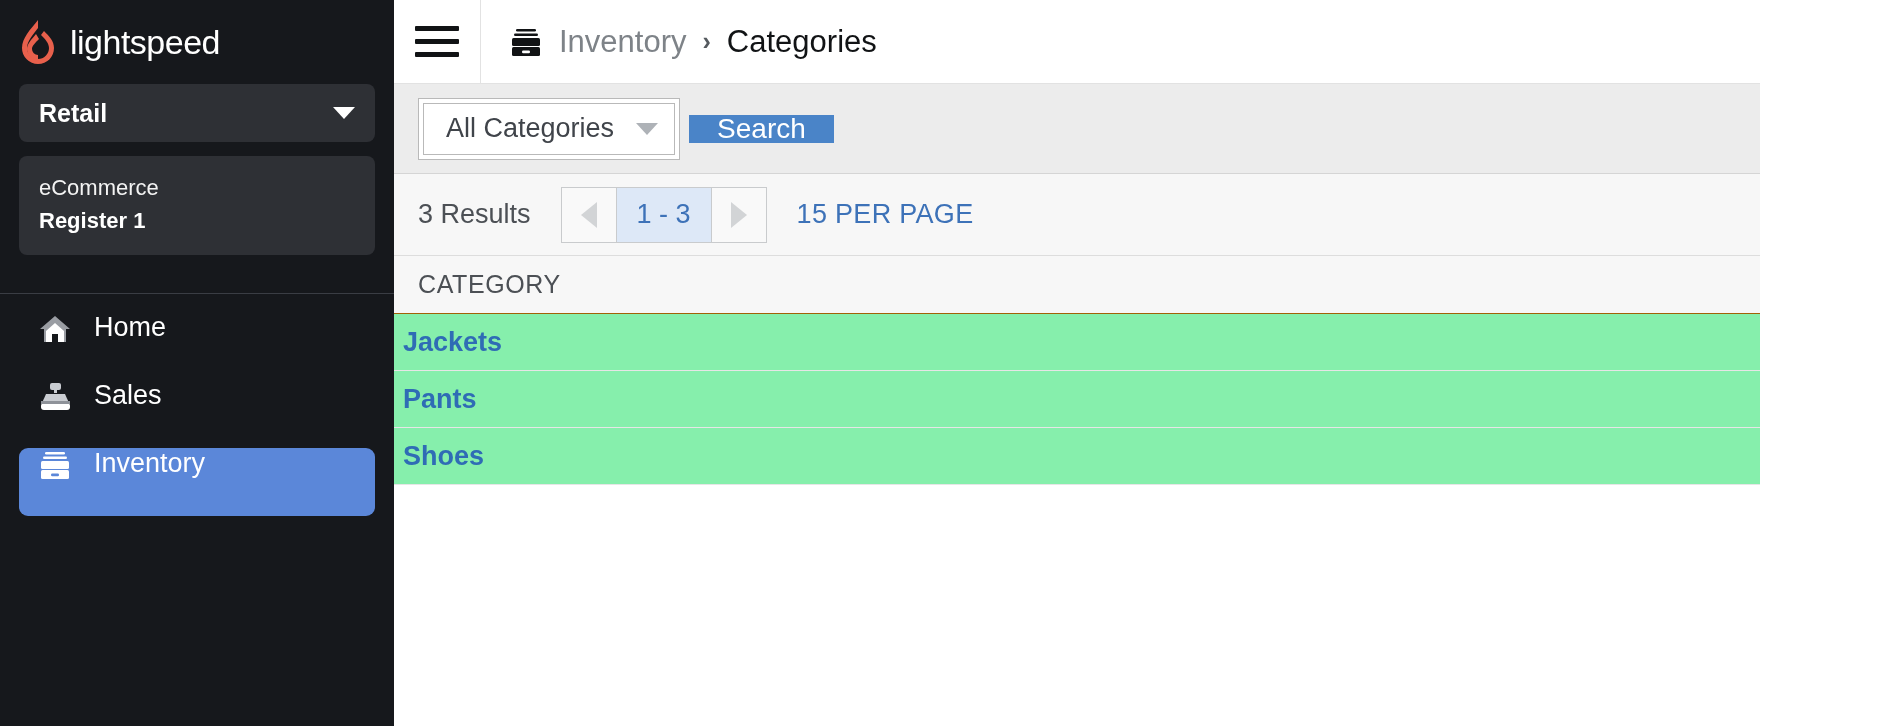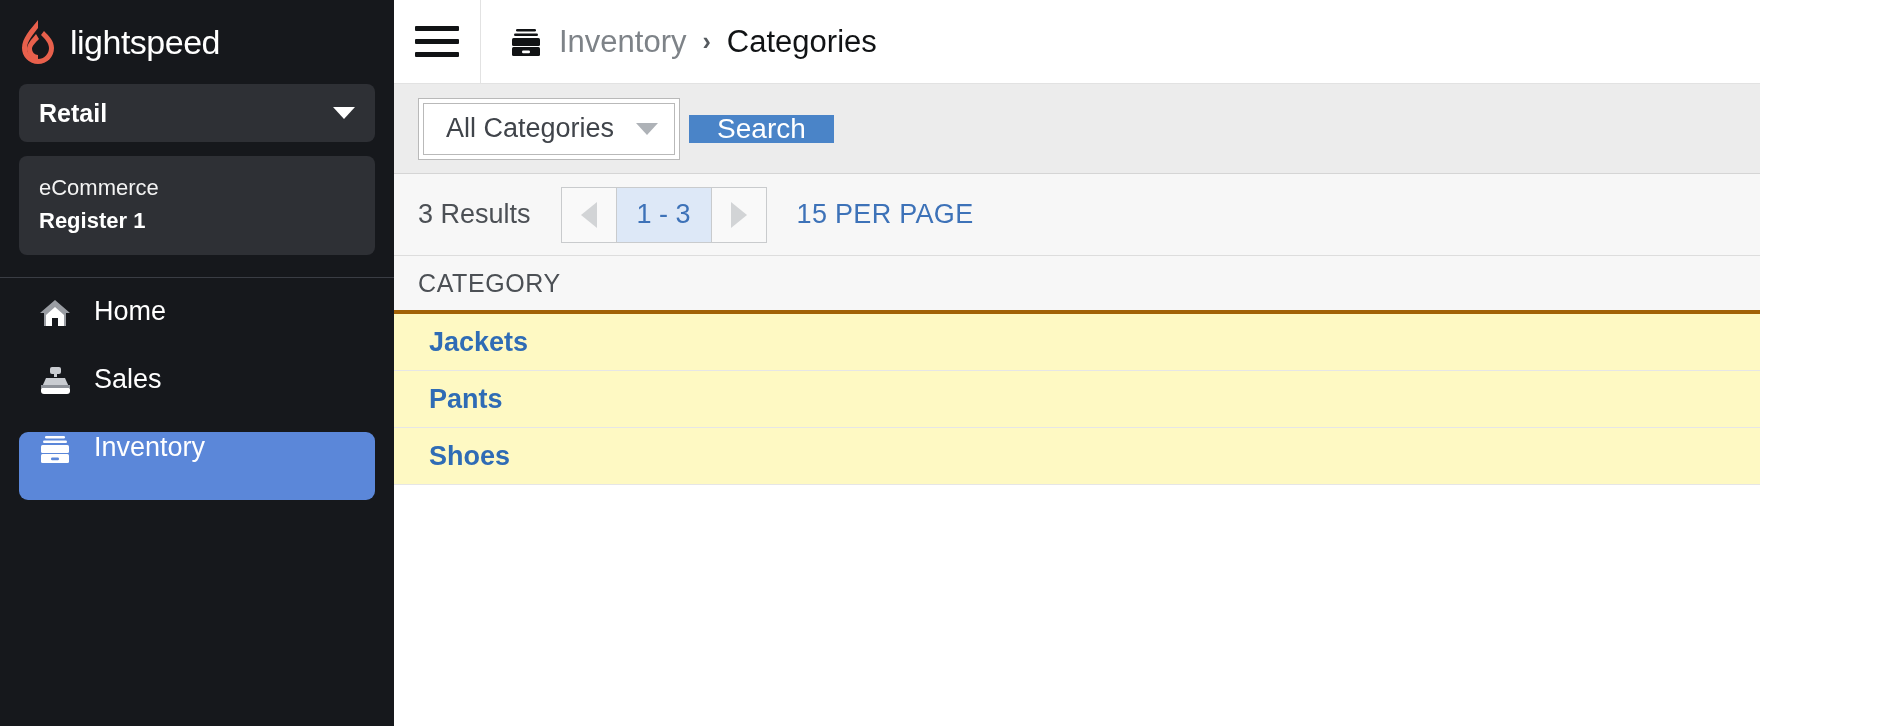--- a/index.html
+++ b/index.html
@@ -23,21 +23,21 @@
 
   .store-card {
     margin:0 19px 0 19px;
     background:#2e3035; border-radius:8px;
     height:58px; display:flex; align-items:center;
     padding:0 20px; justify-content:space-between;
   }
   .store-card .label { color:#ffffff; font-size:25px; font-weight:600; }
 
   .register-card {
-    margin:14px 19px 0 19px;
+    margin:14px 19px 16px 19px;
     background:#2e3035; border-radius:8px;
     padding:15px 20px 18px 20px;
   }
   .register-card .r1 { color:#f3f3f3; font-size:22px; font-weight:400; line-height:1.5; }
   .register-card .r2 { color:#ffffff; font-size:22px; font-weight:700; line-height:1.5; }
 
   .user-row {
     margin:22px 19px 0 19px; height:48px;
     display:flex; align-items:center; justify-content:space-between;
   }
@@ -109,26 +109,26 @@
   .pg:first-child { margin-left:0; }
   .pg.current { background:#dde8f7; color:#3d72b8; font-size:27px; padding:0 20px; }
   .tri-l { width:0;height:0;border-top:13px solid transparent;border-bottom:13px solid transparent;border-right:16px solid #d2d4d6; }
   .tri-r { width:0;height:0;border-top:13px solid transparent;border-bottom:13px solid transparent;border-left:16px solid #d2d4d6; }
   .perpage { color:#3d72b8; font-size:27px; letter-spacing:0.3px; cursor:pointer; }
 
   .table { flex:1 1 auto; display:flex; flex-direction:column; background:#ffffff; }
   .thead {
     background:#f7f7f7; height:58px; flex:0 0 58px;
     display:flex; align-items:center; padding-left:24px;
-    border-bottom:4px solid #a16207;
+    border-bottom:1px solid #a16207;
   }
   .thead .th { color:#4c5055; font-size:25px; letter-spacing:0.6px; }
   .trow {
     height:57px; flex:0 0 57px; display:flex; align-items:center;
-    padding-left:35px; border-bottom:1px solid #e6e6e6; background:#fef9c3;
+    padding-left:9px; border-bottom:1px solid #e6e6e6; background:#86efac;
   }
   .trow .cell-link { color:#2f6cb5; font-size:27px; font-weight:700; cursor:pointer; }
   .table-fill { flex:1 1 auto; background:#ffffff; }
 </style>
 </head>
 <body>
 
 <div class="app">
 
   <aside class="sidebar">

